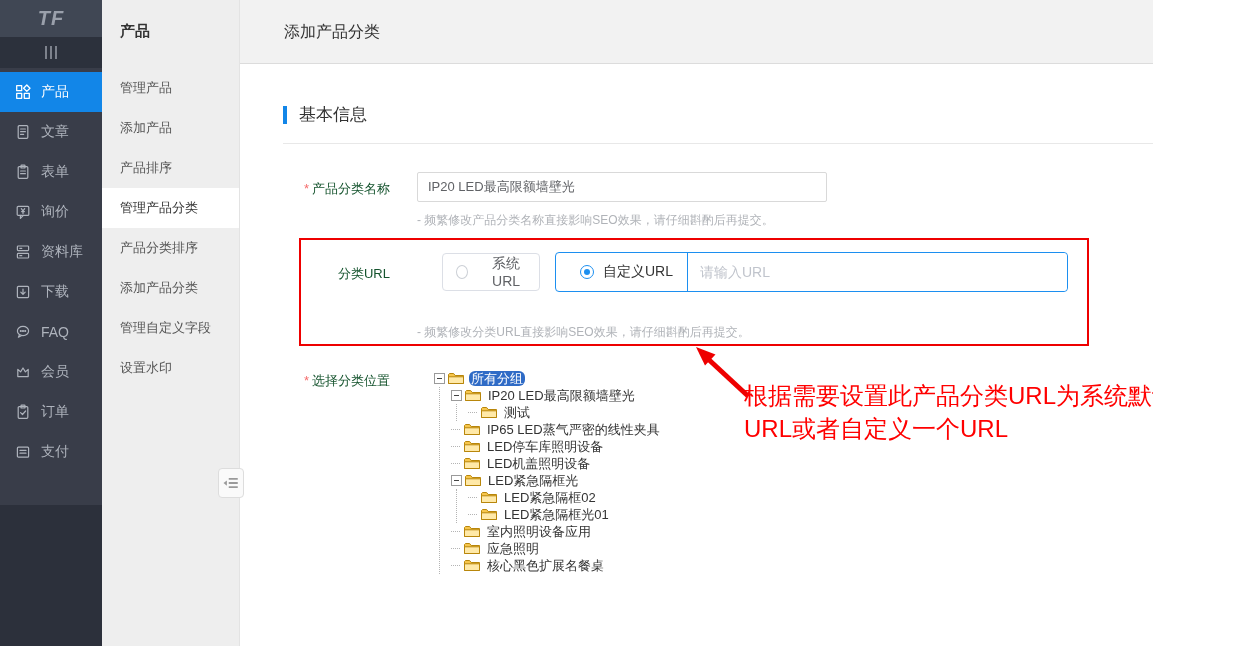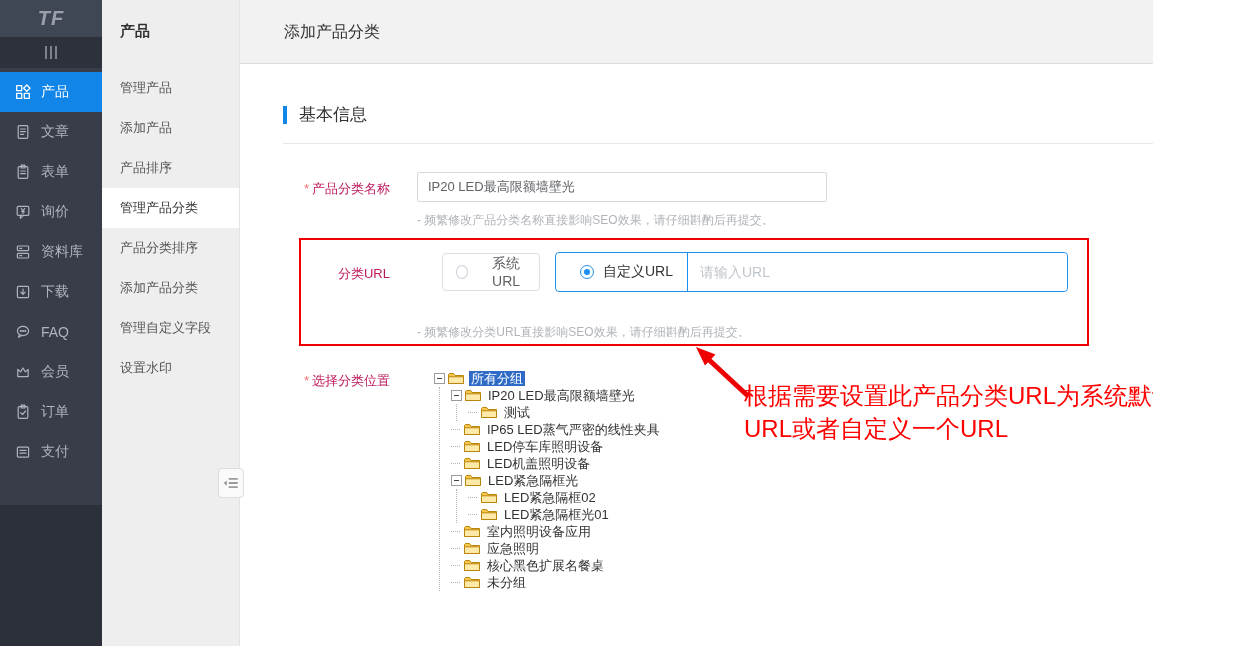--- a/index.html
+++ b/index.html
@@ -36,21 +36,21 @@
   .topbar { position:absolute; left:240px; top:0; right:0; height:64px; background:#f2f2f2;
             border-bottom:1px solid #dcdcdc; }
   .topbar h1 { position:absolute; left:44px; top:22px; font-size:16px; font-weight:normal; color:#333; }
   .content { position:absolute; left:240px; top:65px; right:0; bottom:0; background:#fff; }
 
   .section-head { position:absolute; left:283px; top:103px; display:flex; align-items:center; }
   .bluebar { width:4px; height:18px; background:var(--accent,#1286e8); margin-right:12px; }
   .section-head h2 { font-size:17px; font-weight:normal; color:#333; }
   .divider { position:absolute; left:283px; top:143px; right:0; height:1px; background:#e8e8e8; }
 
-  .flabel { position:absolute; left:240px; width:150px; text-align:right; font-size:13px; color:#be185d; }
+  .flabel { position:absolute; left:240px; width:150px; text-align:right; font-size:13px; color:#14532d; }
   .req::before { content:"*"; color:#f56c6c; margin-right:3px; }
 
   .text-input { position:absolute; left:417px; top:172px; width:410px; height:30px;
                 border:1px solid #d9d9d9; border-radius:2px; padding:0 10px; font-size:13px; color:#606266;
                 font-family:inherit; outline:none; background:#fff; }
   .hint { position:absolute; left:417px; font-size:12px; color:#b0b3b8; }
 
   .red-box { position:absolute; left:299px; top:238px; width:790px; height:108px;
              border:2px solid #ee0000; pointer-events:none; }
 
@@ -75,21 +75,21 @@
 
   
   .tree { position:absolute; left:434px; top:370px; font-size:13px; color:#333; }
   .tree-kids { margin-left:5px; padding-left:11px; border-left:1px dotted #b4b4b4; }
   .tree-row { height:17px; display:flex; align-items:center; white-space:nowrap; cursor:pointer; }
   .expand-box { width:11px; height:11px; border:1px solid #9a9a9a; background:#fff; position:relative;
                 margin-right:3px; flex:0 0 11px; cursor:pointer; }
   .expand-box .minus { position:absolute; left:2px; top:4px; width:5px; height:1px; background:#444; }
   .stub { width:9px; border-top:1px dotted #b4b4b4; margin-right:4px; flex:0 0 9px; }
   .folder { margin-right:5px; display:flex; }
-  .tlabel { padding:0 2px; line-height:15px; }
+  .tlabel { padding:0 2px; line-height:15px;border-radius:6px; }
   .tlabel.selected { background:var(--treesel,#2f6bc6); color:#fff; }
 
   
   .annotation { position:absolute; left:744px; top:379px; width:478px; font-size:24px; line-height:33px;
                 color:var(--anno,#ff0000); }
   .arrow-svg { position:absolute; left:690px; top:345px; pointer-events:none; }
 </style>
 </head>
 <body>
 
@@ -418,33 +418,20 @@
               <span class="folder">
                 <svg width="16" height="13" viewBox="0 0 16 13">
                   <path d="M0.5 2.5 V11.5 H15.5 V3.5 H7.2 L5.6 1.5 H1.5 Z" fill="#F7C64C" stroke="#B8860B" stroke-width="1"></path>
                   <path d="M0.5 4.8 H15.5 V11.5 H0.5 Z" fill="#FFE9A8" stroke="#B8860B" stroke-width="1"></path>
                 </svg>
               </span>
               <span class="tlabel">核心黑色扩展名餐桌</span>
             </div>
             <div class="tree-kids"></div>
           </div>
-          <div class="tree-node">
-            <div class="tree-row">
-              <span class="stub"></span>
-              <span class="folder">
-                <svg width="16" height="13" viewBox="0 0 16 13">
-                  <path d="M0.5 2.5 V11.5 H15.5 V3.5 H7.2 L5.6 1.5 H1.5 Z" fill="#F7C64C" stroke="#B8860B" stroke-width="1"></path>
-                  <path d="M0.5 4.8 H15.5 V11.5 H0.5 Z" fill="#FFE9A8" stroke="#B8860B" stroke-width="1"></path>
-                </svg>
-              </span>
-              <span class="tlabel">未分组</span>
-            </div>
-            <div class="tree-kids"></div>
-          </div>
         </div>
       </div>
     </div>
 
   <svg class="arrow-svg" width="70" height="58" viewBox="0 0 70 58">
     <polygon points="6,2 25.5,9.5 15,20.5" fill="#ee0000"></polygon>
     <line x1="17" y1="13" x2="58" y2="51" stroke="#ee0000" stroke-width="5"></line>
   </svg>
   <div class="annotation">根据需要设置此产品分类URL为系统默认的URL或者自定义一个URL</div>
 

